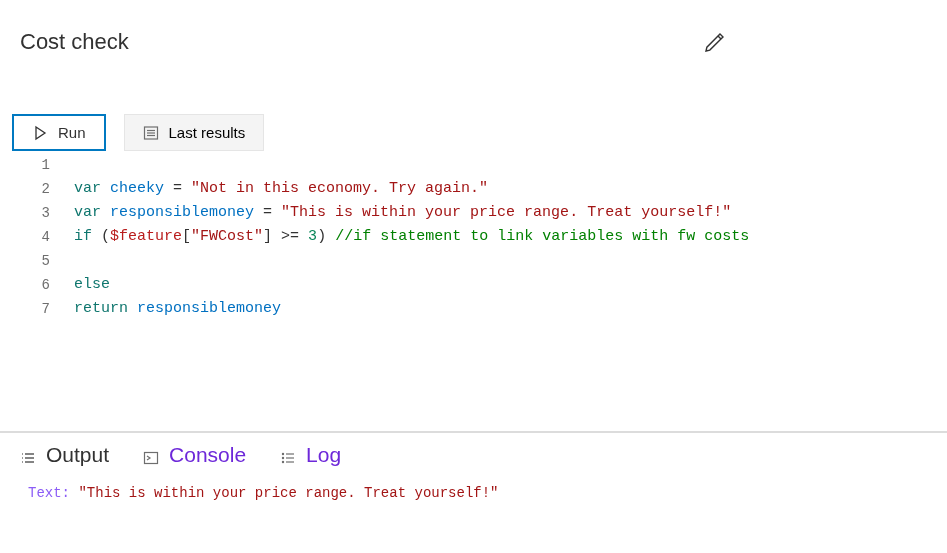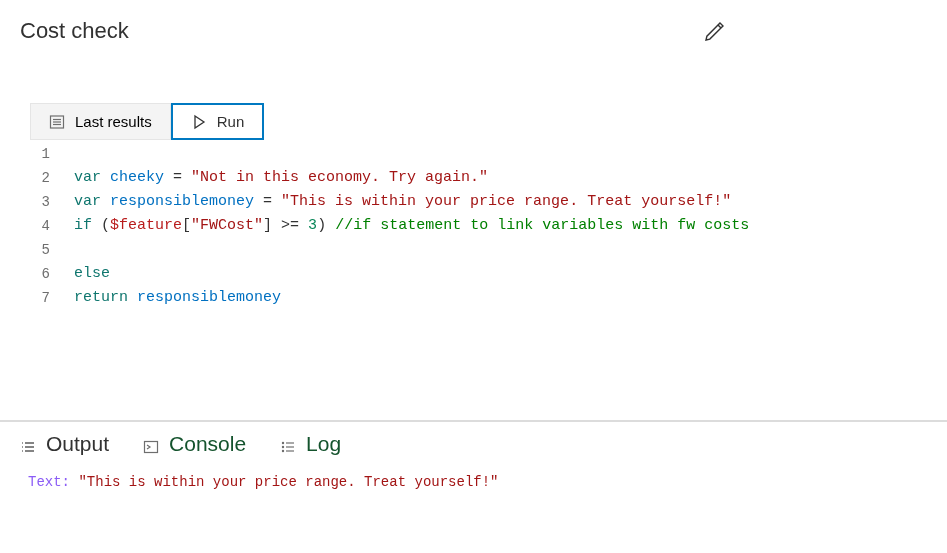--- a/index.html
+++ b/index.html
@@ -1,17 +1,17 @@
 <!DOCTYPE html>
 <html><head>
 <meta charset="utf-8">
 <style>
 * { box-sizing: border-box; margin: 0; padding: 0; }
 body { font-family: "Segoe UI", -apple-system, sans-serif; font-size: 14px; color: #323232; background: #fff; width: 947px; height: 553px; overflow: hidden; }
-.header { display: flex; align-items: center; padding: 18px 20px 18px 20px; border-bottom: 1px solid transparent; }
+.header { display: flex; align-items: center; padding: 18px 20px 18px 20px; border-bottom: 1px solid transparent; margin-top: 11px; }
 .header-title { font-size: 22px; font-weight: 300; color: #323232; flex: 0 0 auto; }
 .header-spacer { flex: 1; }
 .edit-icon { width: 24px; height: 24px; margin-right: 200px; cursor: pointer; }
 .toolbar { display: flex; align-items: stretch; padding: 0; margin-top: 40px; margin-left: 12px; }
 .btn { display: inline-flex; align-items: center; gap: 10px; padding: 8px 18px; font-size: 15px; background: #fff; border: 1px solid transparent; cursor: pointer; }
 .btn.run { border: 2px solid #0079c1; color: #323232; }
 .btn.last { background: #f4f4f4; border: 1px solid #e5e5e5; margin-left: 18px; }
 .icon-sm { width: 16px; height: 16px; flex: 0 0 auto; }
 .editor { border-top: 0; margin-top: 2px; }
 .code { font-family: "Consolas", "Courier New", monospace; font-size: 15px; line-height: 24px; padding-left: 34px; }
@@ -21,58 +21,58 @@
 .tk-comment { color: #008000; }
 .tk-keyword { color: #0f766e; }
 .tk-ident { color: #0070c1; }
 .tk-string { color: #a31515; }
 .tk-builtin { color: #b91c1c; }
 .tk-num { color: #098658; }
 .tk-default { color: #323232; }
 .editor-area { height: 280px; overflow: hidden; border-bottom: 1px solid transparent; }
 .output-tabs { border-top: 2px solid #dcdcdc; display: flex; align-items: center; padding: 10px 20px 10px 20px; gap: 34px; }
 .out-tab { display: inline-flex; align-items: center; gap: 10px; font-size: 21px; cursor: pointer; color: #323232; }
-.out-tab.inactive { color: #14532d; }
+.out-tab.inactive { color: #6d28d9; }
 .output-body { padding: 8px 28px; font-family: "Consolas","Courier New",monospace; font-size: 14px; }
 .out-label { color: #8b5cf6; }
 .out-string { color: #a31515; }
 </style>
 </head>
 <body>
 
 <div class="header">
   <div class="header-title">Cost check</div>
   <div class="header-spacer"></div>
   <span class="edit-icon">
     <svg viewBox="0 0 24 24" width="24" height="24" fill="none" stroke="#323232" stroke-width="1.4">
       <path d="M3 21l3.8-0.9L20 7 17 4 3.9 17.2 3 21z"></path>
       <path d="M15 6l3 3"></path>
     </svg>
   </span>
 </div>
 
 <div class="toolbar">
+  <button class="btn run">
+    <span class="icon-sm">
+      <svg viewBox="0 0 16 16" width="16" height="16" fill="none" stroke="#323232" stroke-width="1.3">
+          <polygon points="4,2 13,8 4,14"></polygon>
+        </svg>
+    </span>
+    <span>Run</span>
+  </button>
   <button class="btn last">
     <span class="icon-sm">
       <svg viewBox="0 0 16 16" width="16" height="16" fill="none" stroke="#6e6e6e" stroke-width="1.2">
         <rect x="1.5" y="2" width="13" height="12"></rect>
         <line x1="4" y1="5.5" x2="12" y2="5.5"></line>
         <line x1="4" y1="8" x2="12" y2="8"></line>
         <line x1="4" y1="10.5" x2="12" y2="10.5"></line>
       </svg>
     </span>
     <span>Last results</span>
-  </button>
-  <button class="btn run">
-    <span class="icon-sm">
-      <svg viewBox="0 0 16 16" width="16" height="16" fill="none" stroke="#323232" stroke-width="1.3">
-          <polygon points="4,2 13,8 4,14"></polygon>
-        </svg>
-    </span>
-    <span>Run</span>
   </button>
 </div>
 
 <div class="editor-area">
   <div class="code editor">
     <div class="line">
       <span class="gutter">1</span>
     </div>
     <div class="line">
       <span class="gutter">2</span>

